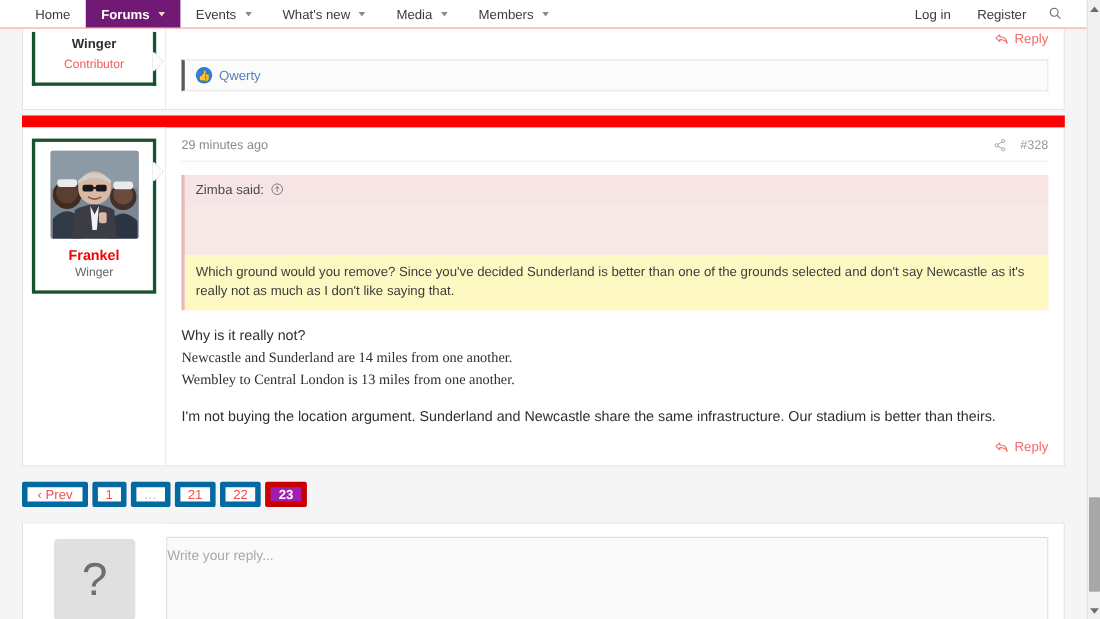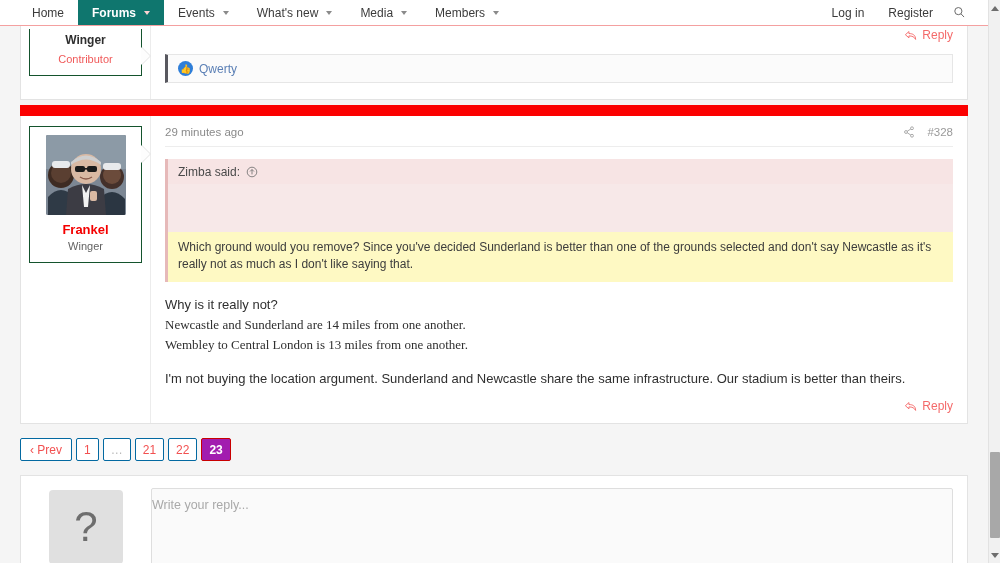--- a/index.html
+++ b/index.html
@@ -28,21 +28,21 @@
   .nav-right { margin-left: auto; display: flex; align-items: center; padding-right: 14px; }
   .nav-item {
     display: flex; align-items: center; gap: 5px;
     padding: 0 14px;
     font-size: 12px;
     color: #3b3b3b;
     white-space: nowrap;
     cursor: pointer;
     text-decoration: none;
   }
-  .nav-item.active { background: #0f766e; color: #ffffff; font-weight: bold; }
+  .nav-item.active { background: #701a75; color: #ffffff; font-weight: bold; }
   .caret {
     width: 0; height: 0;
     border-left: 3.5px solid transparent;
     border-right: 3.5px solid transparent;
     border-top: 4px solid #8a8a8a;
     display: inline-block;
     margin-left: 3px;
   }
   .nav-item.active .caret { border-top-color: #ffd2d2; }
   .nav-link {
@@ -70,21 +70,21 @@
 
   .user-cell {
     width: 130px;
     min-width: 130px;
     padding: 10px 8px 10px 8px;
     position: relative;
     border-right: 1px solid #ececec;
     background: #ffffff;
   }
   .user-card {
-    border: 1px solid #14532d;
+    border: 3px solid #14532d;
     background: #fff;
     padding: 8px 6px 10px;
     text-align: center;
     position: relative;
   }
   .user-card::after {
     content: "";
     position: absolute;
     right: -9px; top: 18px;
     width: 0; height: 0;
@@ -168,21 +168,21 @@
   .new-posts-bar {
     height: 11px;
     background: #fb0101;
     margin: 5px 0 0 0;
   }
 
   
   .pagenav { display: flex; gap: 4px; margin: 14px 0 0 0; }
   .pg {
     min-width: 22px; height: 23px;
-    border: 1px solid #0369a1;
+    border: 5px solid #0369a1;
     background: #ffffff;
     color: #f25050;
     font-size: 12px;
     display: flex; align-items: center; justify-content: center;
     padding: 0 7px;
     cursor: pointer;
     border-radius: 2px;
   }
   .pg.prev { color: #f25050; padding: 0 9px; }
   .pg.current { background: #a21caf; border-color: #c90000; color: #ffffff; font-weight: bold; }

